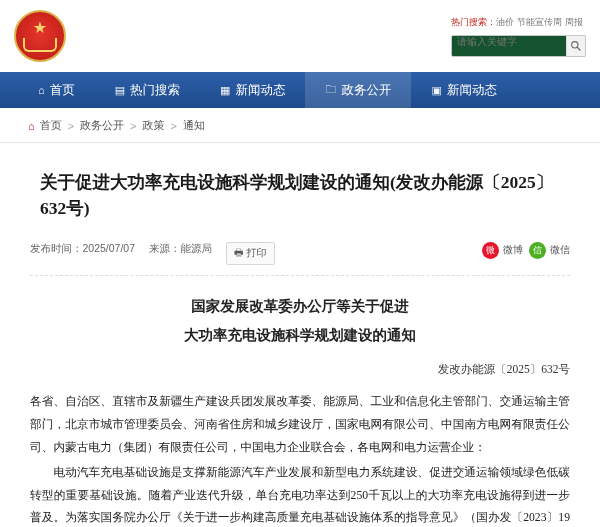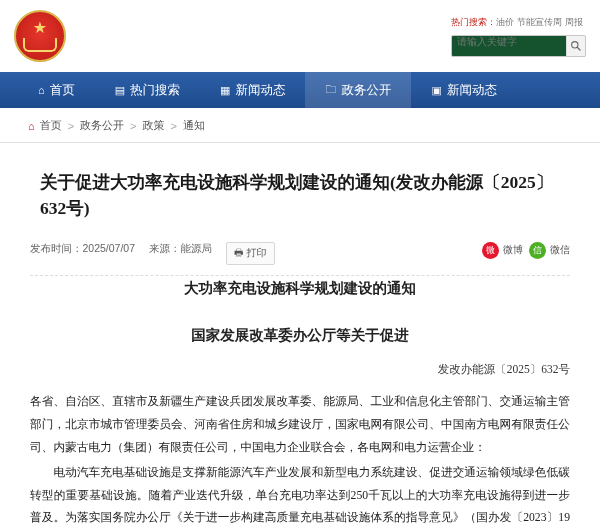--- a/index.html
+++ b/index.html
@@ -310,20 +310,20 @@
         <span class="share-dot sd-weibo">微</span>
         <span>微博</span>
       </span>
       <span class="share-btn">
         <span class="share-dot sd-wechat">信</span>
         <span>微信</span>
       </span>
     </span>
   </div>
 
+  <div class="body-title">国家发展改革委办公厅等关于促进</div>
   <div class="body-title" style="padding-top:0;">大功率充电设施科学规划建设的通知</div>
-  <div class="body-title">国家发展改革委办公厅等关于促进</div>
   <div class="doc-number">发改办能源〔2025〕632号</div>
 
   <p class="para">各省、自治区、直辖市及新疆生产建设兵团发展改革委、能源局、工业和信息化主管部门、交通运输主管部门，北京市城市管理委员会、河南省住房和城乡建设厅，国家电网有限公司、中国南方电网有限责任公司、内蒙古电力（集团）有限责任公司，中国电力企业联合会，各电网和电力运营企业：</p>
   <p class="para indent">电动汽车充电基础设施是支撑新能源汽车产业发展和新型电力系统建设、促进交通运输领域绿色低碳转型的重要基础设施。随着产业迭代升级，单台充电功率达到250千瓦以上的大功率充电设施得到进一步普及。为落实国务院办公厅《关于进一步构建高质量充电基础设施体系的指导意见》（国办发〔2023〕19号）有关要求，进一步优化完善我国充电网络布局，稳步构建布局合理、设施友好、技术先进的大功率充电基础设施体系，现将有关事项通知如下。</p>
 
 </div>
 
 </body></html>

